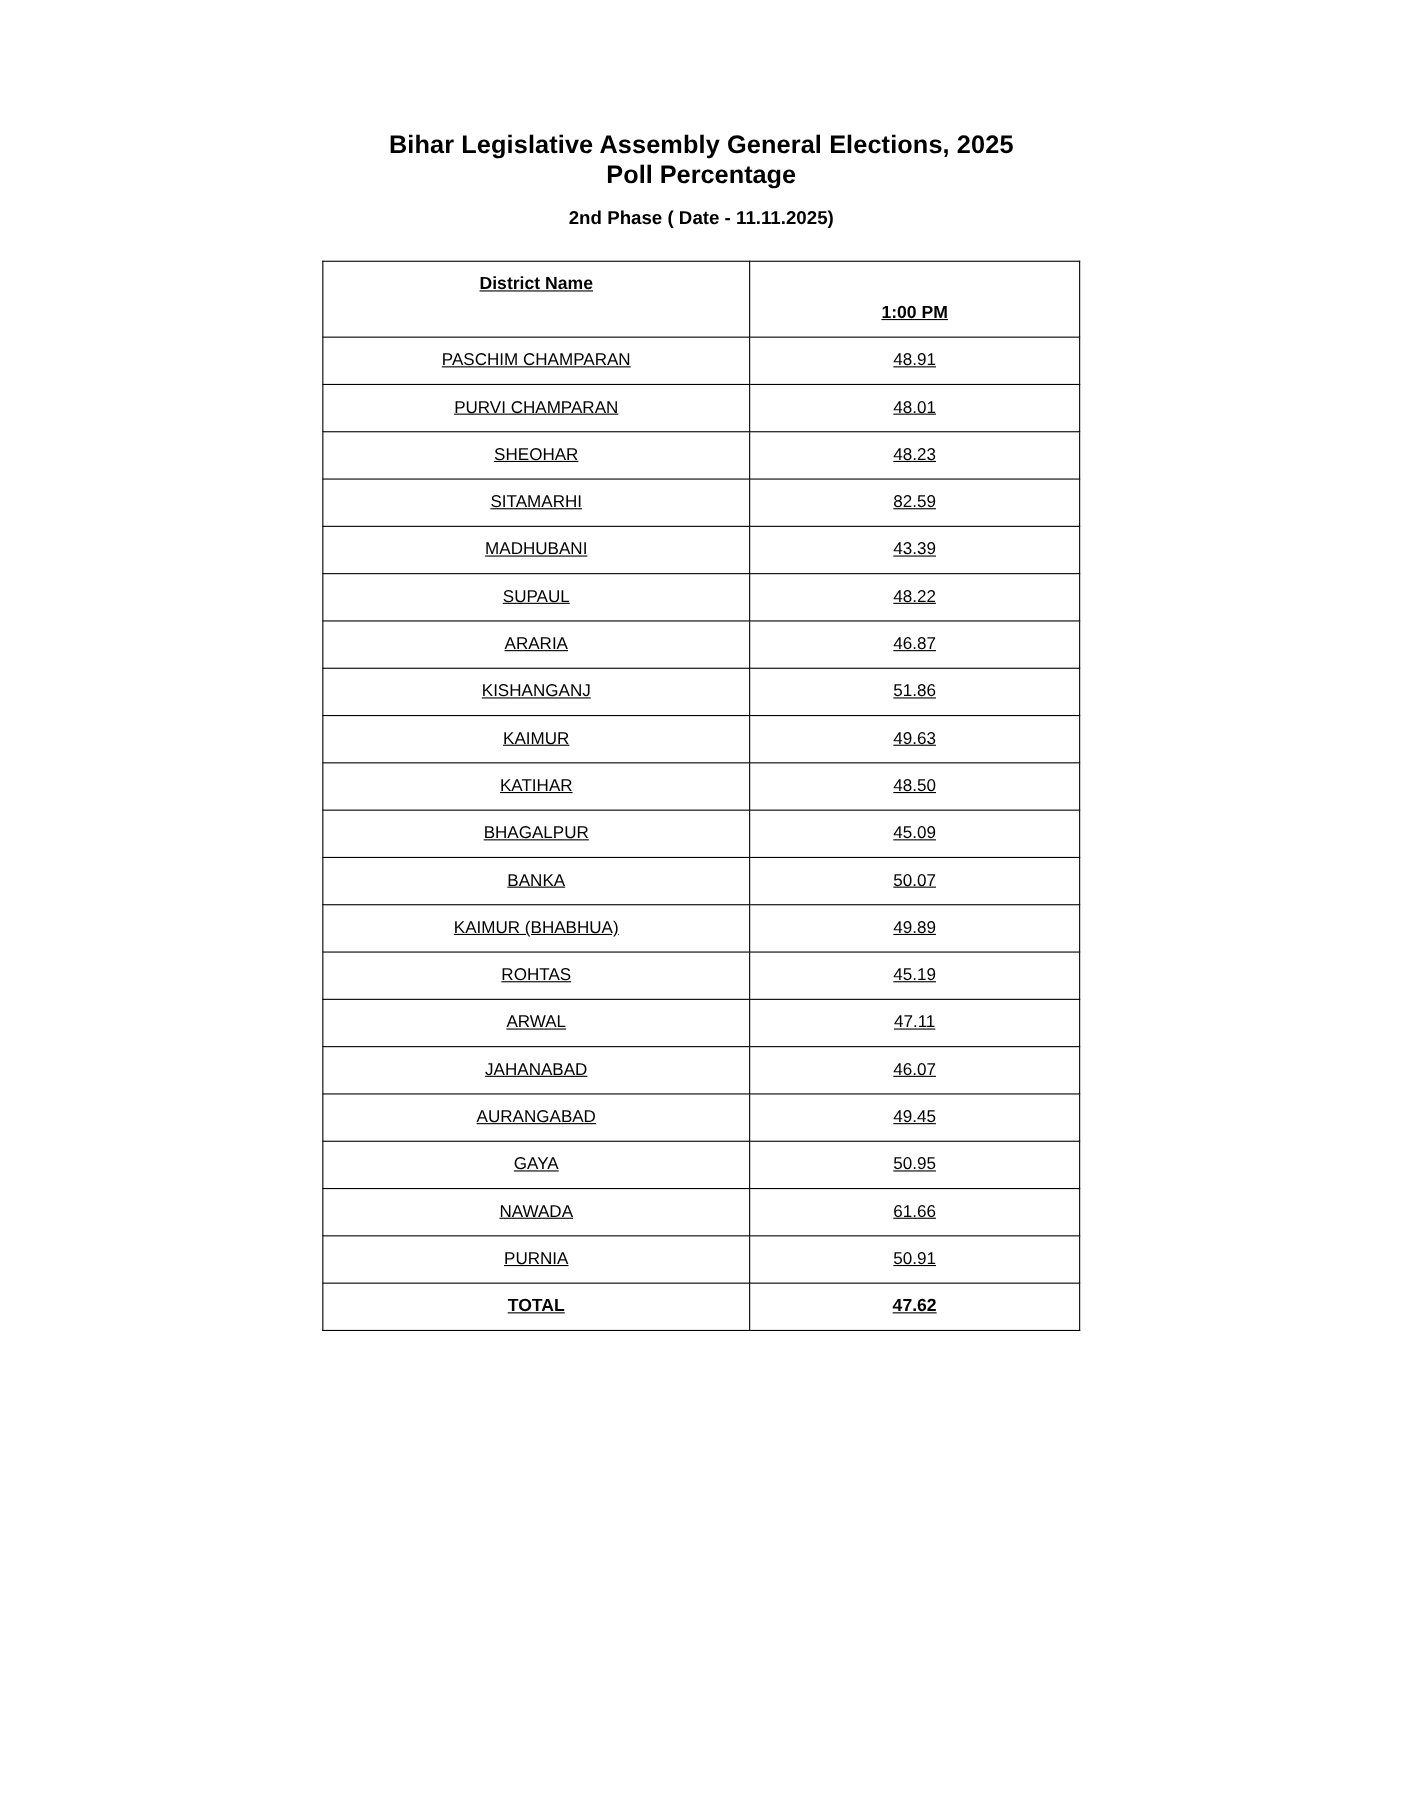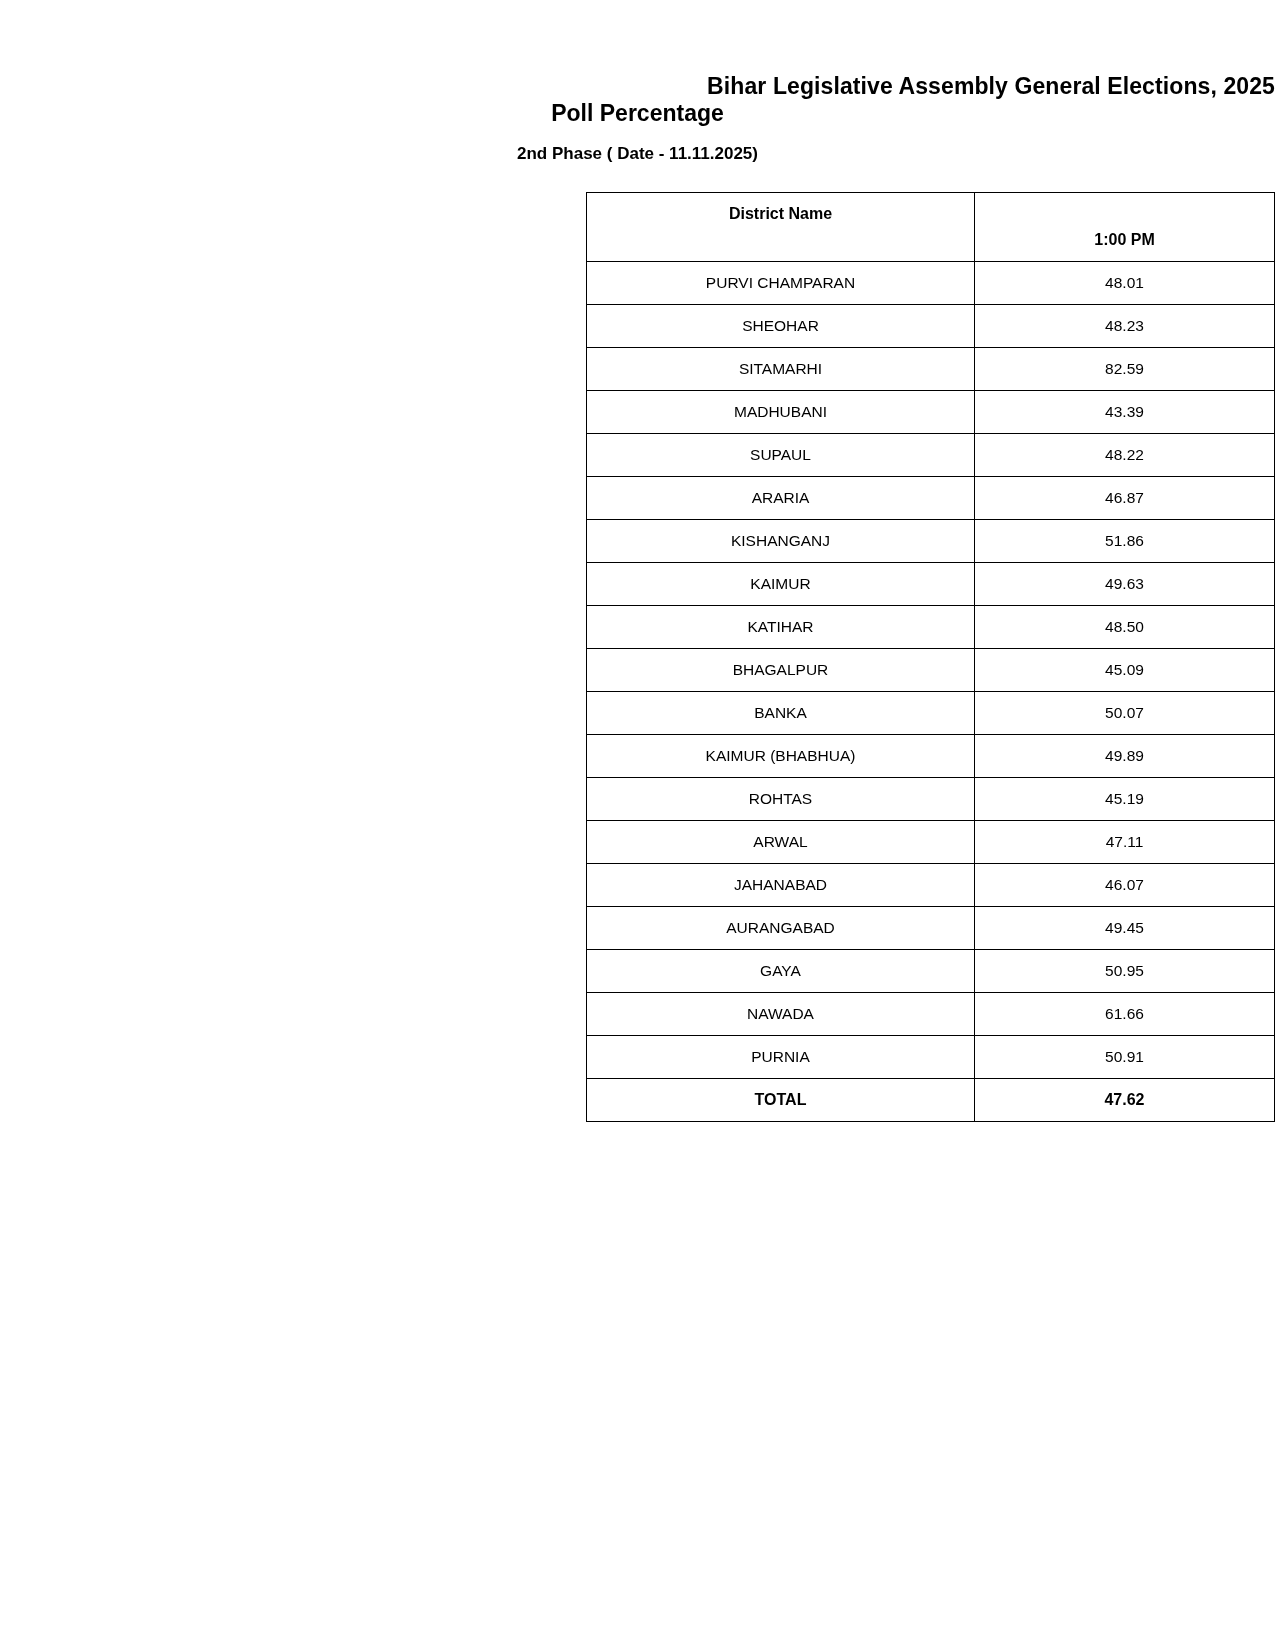--- a/index.html
+++ b/index.html
@@ -15,41 +15,42 @@
     position: relative;
     overflow: hidden;
   }
   .page {
     width: 1275px;
     height: 1650px;
     box-sizing: border-box;
     padding: 0;
   }
   .doc-title {
-    text-align: right;
+    text-align: center;
     font-size: 23px;
     font-weight: bold;
-    margin-top: 73px;
+    margin-top: 118px;
     letter-spacing: 0.1px;
   }
   .doc-subtitle {
     text-align: center;
     font-size: 23px;
     font-weight: bold;
   }
   .doc-phase {
     text-align: center;
     font-size: 17px;
     font-weight: bold;
     margin-top: 17px;
   }
   .table-wrap {
     margin-top: 28px;
     display: flex;
-    justify-content: flex-end;
+    justify-content: center;
+    text-decoration: underline;
   }
   table.poll {
     border-collapse: collapse;
     width: 688px;
     table-layout: fixed;
   }
   table.poll td, table.poll th {
     border: 1.5px solid #000000;
     font-size: 15.5px;
     font-weight: normal;
@@ -94,20 +95,24 @@
         <col class="c1">
         <col class="c2">
       </colgroup>
       <thead>
         <tr>
           <th class="district-head">District Name</th>
           <th class="time-head">1:00 PM</th>
         </tr>
       </thead>
       <tbody id="poll-body">
+          <tr>
+            <td>PASCHIM CHAMPARAN</td>
+            <td>48.91</td>
+          </tr>
           <tr>
             <td>PURVI CHAMPARAN</td>
             <td>48.01</td>
           </tr>
           <tr>
             <td>SHEOHAR</td>
             <td>48.23</td>
           </tr>
           <tr>
             <td>SITAMARHI</td>

